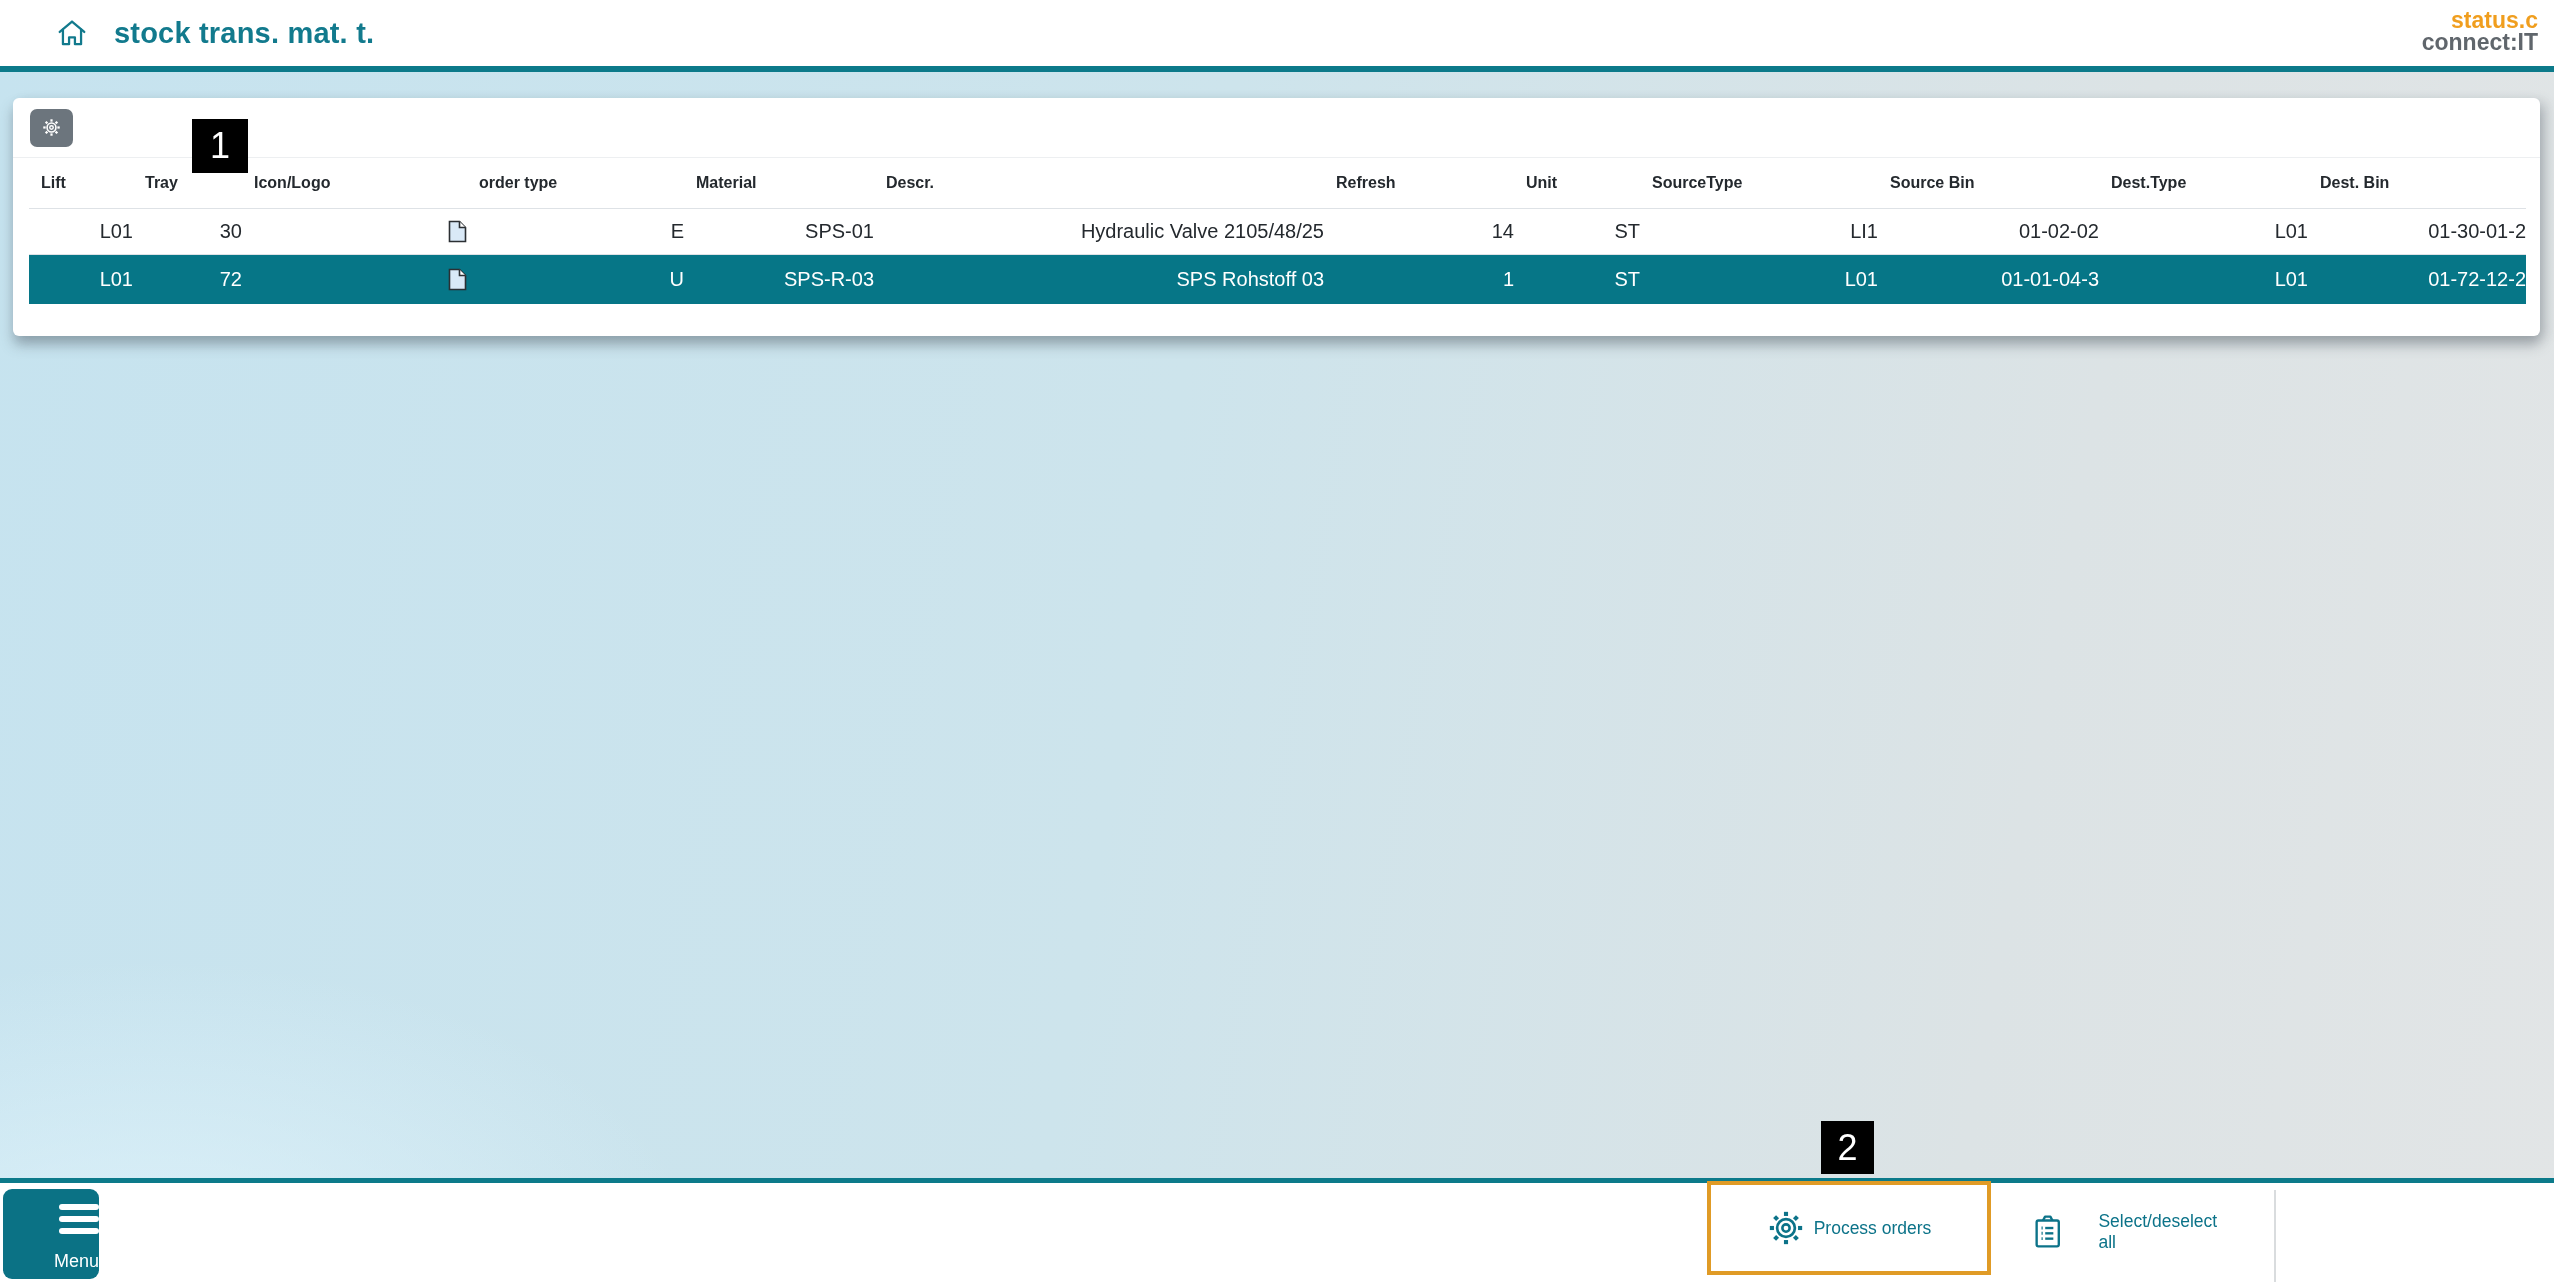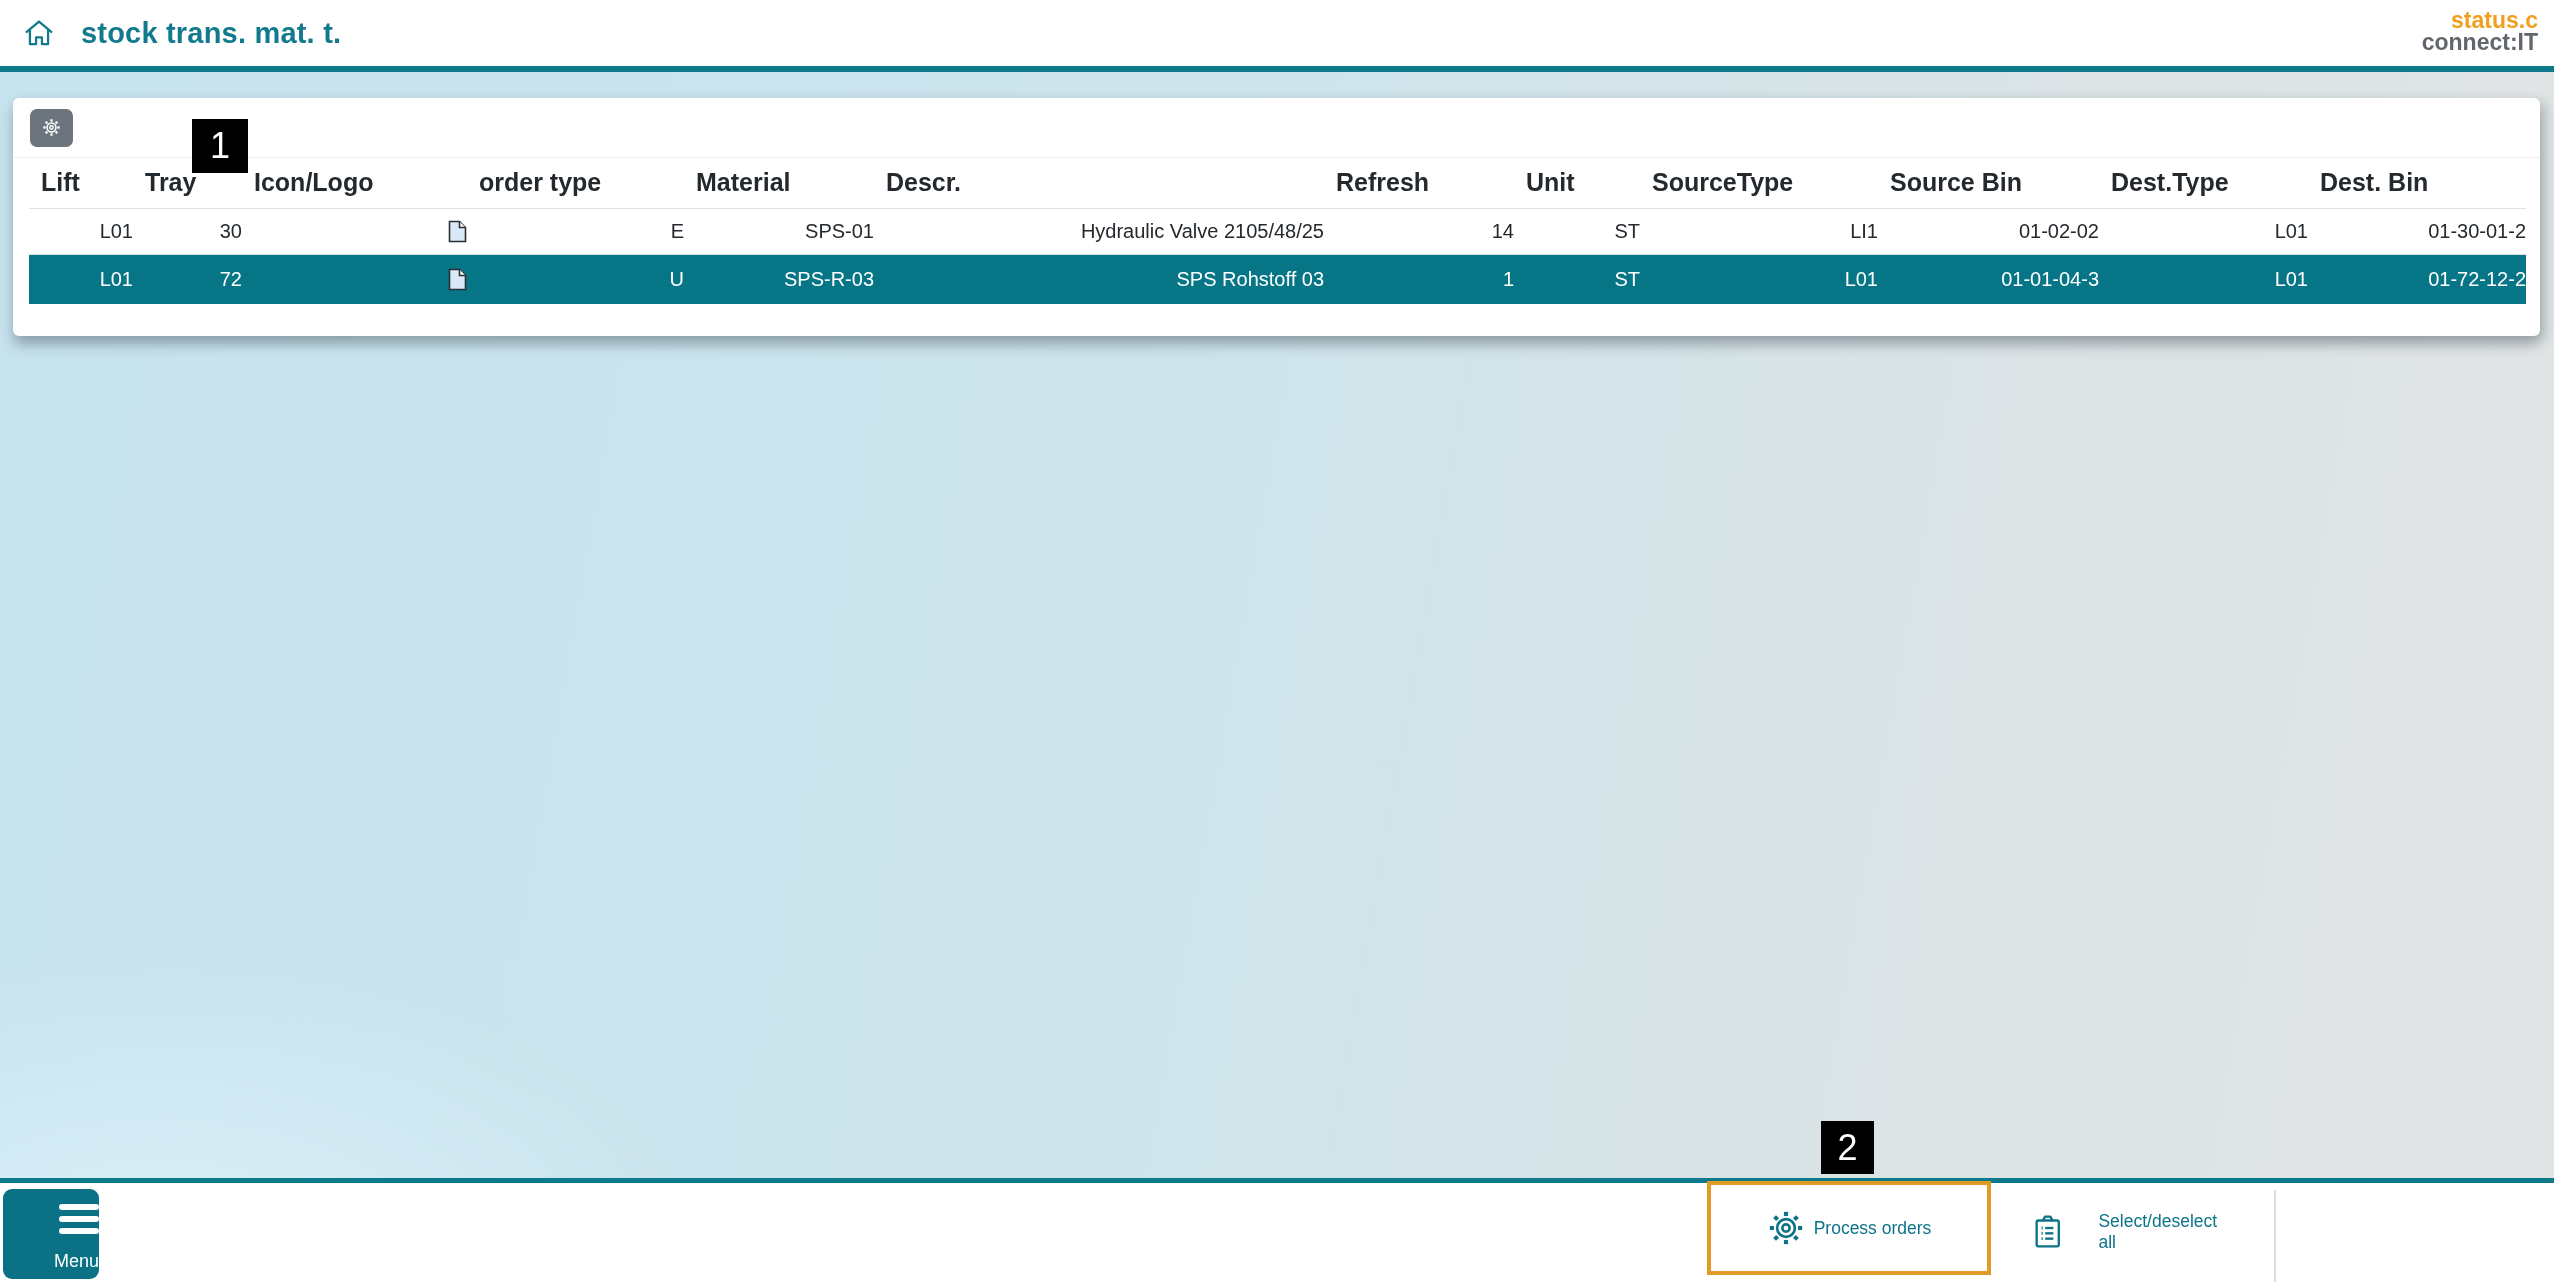--- a/index.html
+++ b/index.html
@@ -9,21 +9,21 @@
   .screen {
     position:relative; width:2554px; height:1282px; overflow:hidden;
     background:
       radial-gradient(900px 520px at 6% 100%, rgba(223,243,251,0.9), rgba(223,243,251,0) 62%),
       linear-gradient(100deg, #c6e3ef 0%, #cde4ec 45%, #dce3e5 78%, #e2e5e6 100%);
   }
 
   
   .topbar {
     position:absolute; top:0; left:0; width:100%; height:66px;
-    background:#ffffff; display:flex; align-items:center; padding-left:23px;
+    background:#ffffff; display:flex; align-items:center; padding-left:56px;
   }
   .topbar-rule { position:absolute; top:66px; left:0; width:100%; height:6px; background:#0c7a8a; }
   .home-icon { width:32px; height:32px; color:#127a8d; flex:0 0 auto; }
   .page-title { margin-left:26px; font-size:29px; font-weight:600; color:#127a8d; letter-spacing:0.2px; }
   .brand { position:absolute; right:16px; top:9px; text-align:right; font-weight:700; font-size:23px; line-height:22px; }
   .brand .l1 { color:#f09e1e; }
   .brand .l2 { color:#60666c; }
 
   
   .card {
@@ -33,21 +33,21 @@
   }
   .toolbar { height:60px; border-bottom:1px solid #edeff1; display:flex; align-items:center; padding-left:17px; }
   .gear-btn {
     width:43px; height:38px; background:#6c757d; border-radius:7px;
     display:flex; align-items:center; justify-content:center; cursor:pointer;
   }
   .gear-btn svg { width:19px; height:19px; color:#ffffff; }
 
   table.grid { border-collapse:collapse; table-layout:fixed; width:2497px; margin-left:16px; font-size:20px; color:#24292e; }
   table.grid th {
-    height:50px; text-align:left; font-weight:700; font-size:25px;
+    height:50px; text-align:left; font-weight:700; font-size:16px;
     border-bottom:1px solid #dee2e6; padding:0 0 0 12px; white-space:nowrap; cursor:pointer;
   }
   table.grid td { height:46px; padding:0 0 0 12px; border-bottom:1px solid #dee2e6; white-space:nowrap;text-align:right; }
   th.qty { text-align:right; padding-right:100px; }
   td.qty { text-align:right; padding-right:14px; }
   tr.selected td { background:#067687; color:#ffffff; border-bottom:none; height:50px; }
   .doc-icon { width:19px; height:23px; display:inline-block; vertical-align:middle; }
 
   
   .step-badge {

